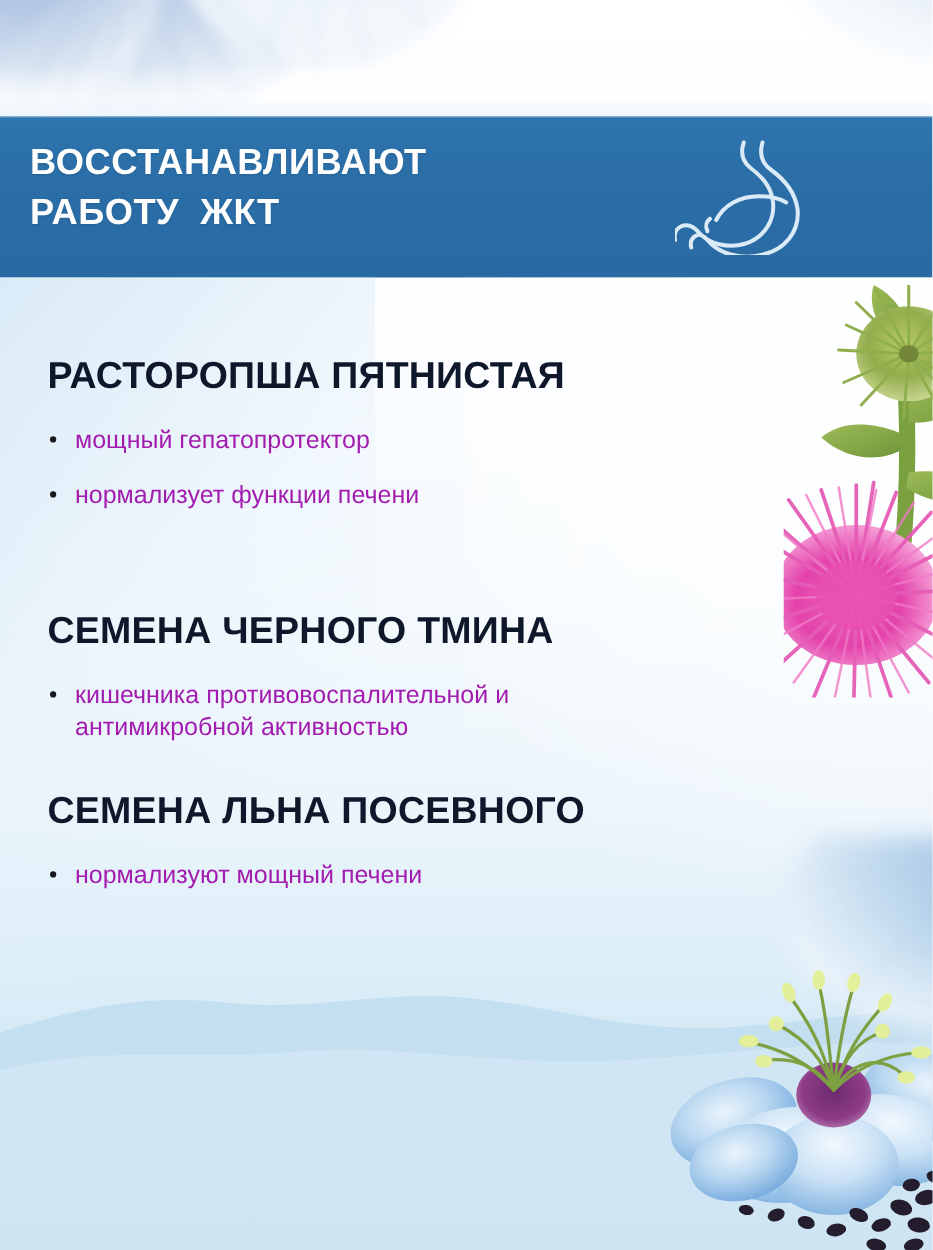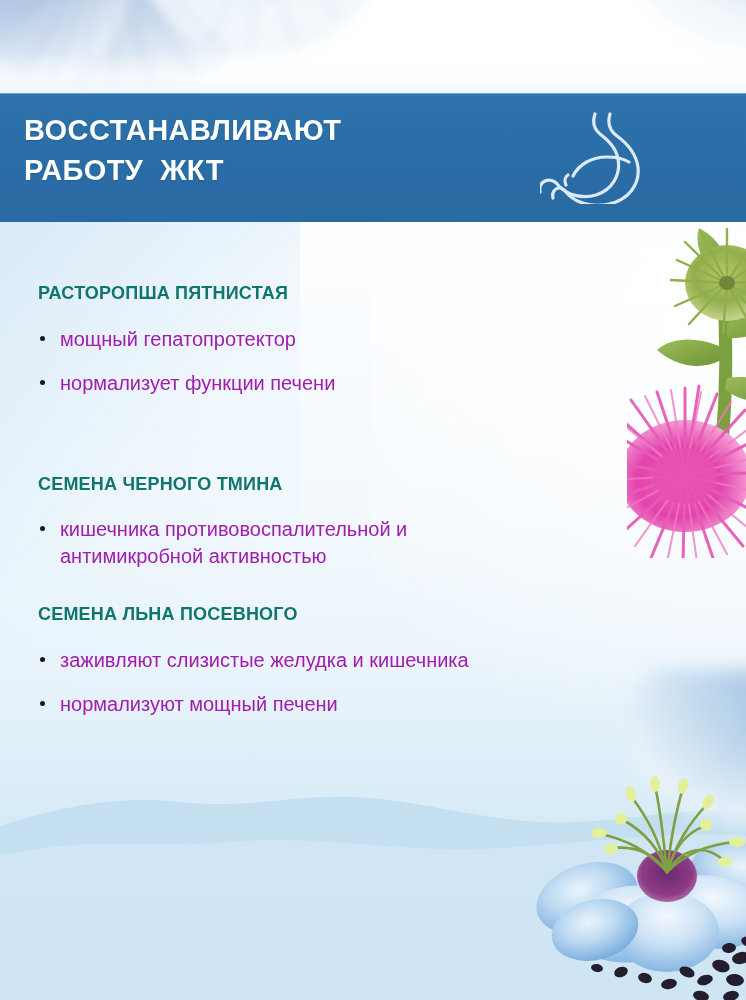--- a/index.html
+++ b/index.html
@@ -51,21 +51,21 @@
   }
   .banner-icon{position:absolute;left:540px;top:108px;width:118px;height:96px;}
 
   
   .content{position:absolute;left:0;top:222px;width:746px;}
   .section{position:relative;}
   .sec-1{margin-top:62px;}
   .sec-2{margin-top:78px;}
   .sec-3{margin-top:36px;}
   .sec-head{
-    margin:0 0 0 38px;color:#0f766e;font-size:18px;font-weight:700;
+    margin:0 0 0 38px;color:#0f172a;font-size:30px;font-weight:700;
     letter-spacing:.2px;line-height:1.1;
   }
   .bullets{list-style:none;margin:22px 0 0 0;padding:0;}
   .bullet{
     position:relative;margin:0 0 0 38px;padding:0 0 0 22px;
     color:#a21caf;font-size:20px;line-height:1.32;font-weight:400;
     max-width:520px;
   }
   .bullet + .bullet{margin-top:18px;}
   .bullet::before{
@@ -251,21 +251,20 @@
     <div class="section sec-2">
       <h2 class="sec-head">СЕМЕНА ЧЕРНОГО ТМИНА</h2>
       <ul class="bullets">
         <li class="bullet" style="max-width:470px;">кишечника противовоспалительной и антимикробной активностью</li>
       </ul>
     </div>
 
     <div class="section sec-3">
       <h2 class="sec-head">СЕМЕНА ЛЬНА ПОСЕВНОГО</h2>
       <ul class="bullets">
-        <li class="bullet" style="max-width:410px;">заживляют слизистые желудка и кишечника</li>
         <li class="bullet">нормализуют мощный печени</li>
       </ul>
     </div>
 
   </div>
 
   <svg class="wave" viewBox="0 0 746 230" preserveAspectRatio="none">
     <defs>
       <linearGradient id="wv" x1="0" y1="0" x2="0" y2="1">
         <stop offset="0%" stop-color="#c3dff0"></stop>

